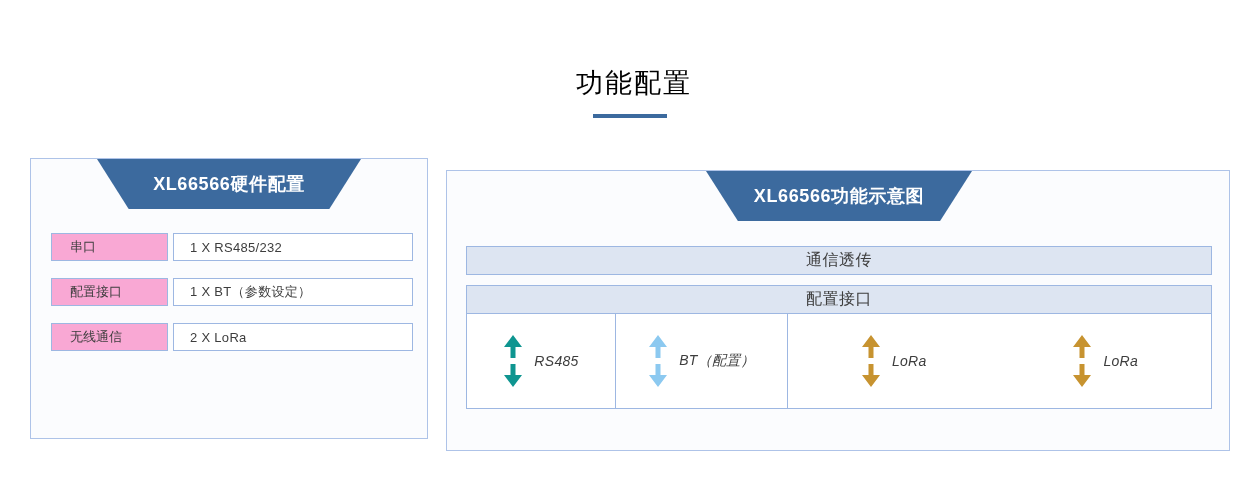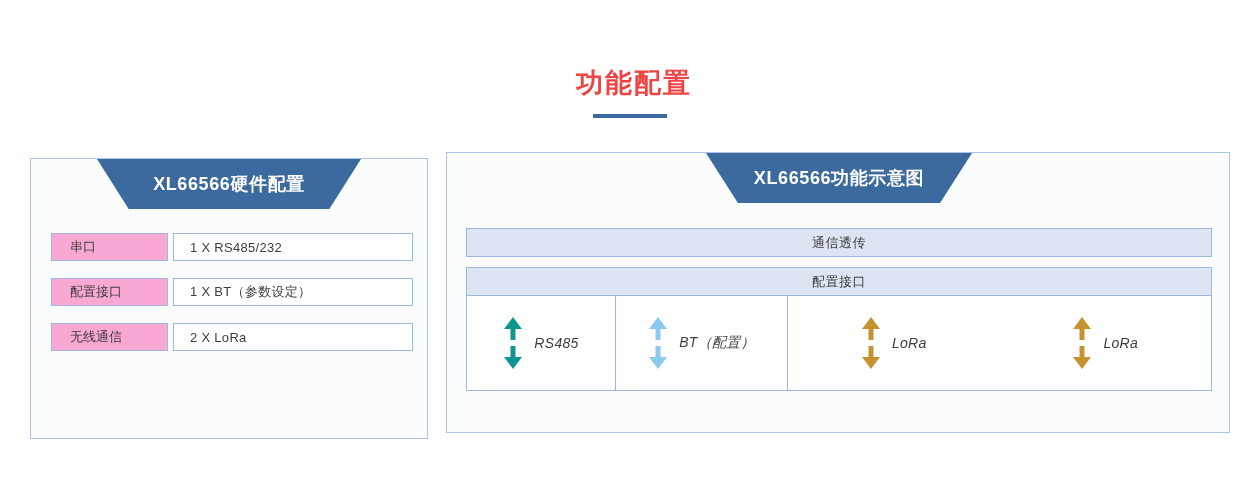--- a/index.html
+++ b/index.html
@@ -19,23 +19,23 @@
   
   .page-title-wrap {
     position: absolute;
     left: 0;
     top: 66px;
     width: 1260px;
     text-align: center;
   }
   .page-title {
     font-size: 27px;
-    font-weight: bold;
+    font-weight: normal;
     letter-spacing: 2px;
-    color: #ef4444;
+    color: #000000;
     line-height: 34px;
     margin-left: 8px;
   }
   .title-underline {
     width: 74px;
     height: 4px;
     background: #3c6a9e;
     margin: 14px auto 0 auto;
   }
 
@@ -47,21 +47,21 @@
     box-sizing: border-box;
   }
   .panel-left {
     left: 30px;
     top: 158px;
     width: 398px;
     height: 281px;
   }
   .panel-right {
     left: 446px;
-    top: 152px;
+    top: 170px;
     width: 784px;
     height: 281px;
   }
 
   
   .banner {
     position: absolute;
     top: 0;
     height: 50px;
     background: #3c6a9e;
@@ -130,21 +130,21 @@
     width: 746px;
   }
   .bar {
     height: 29px;
     background: #dde5f2;
     border: 1px solid #9db7e2;
     box-sizing: border-box;
     display: flex;
     align-items: center;
     justify-content: center;
-    font-size: 13px;
+    font-size: 16px;
     color: #3d3d3d;
     letter-spacing: 0.5px;
   }
   .bar-gap {
     height: 10px;
   }
   .iface-table {
     border: 1px solid #9db7e2;
     border-top: none;
     box-sizing: border-box;

